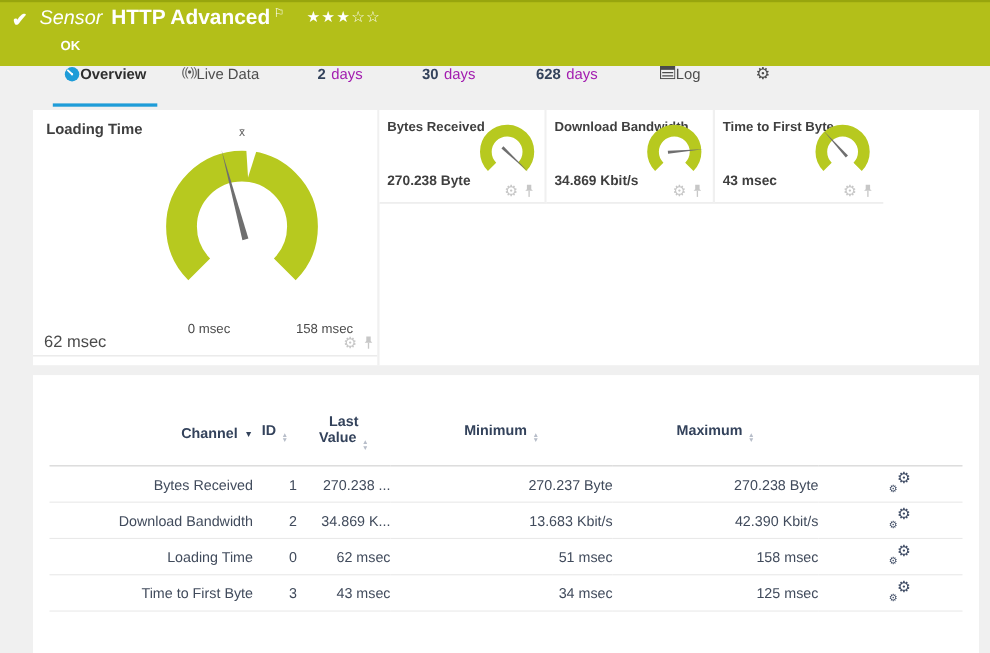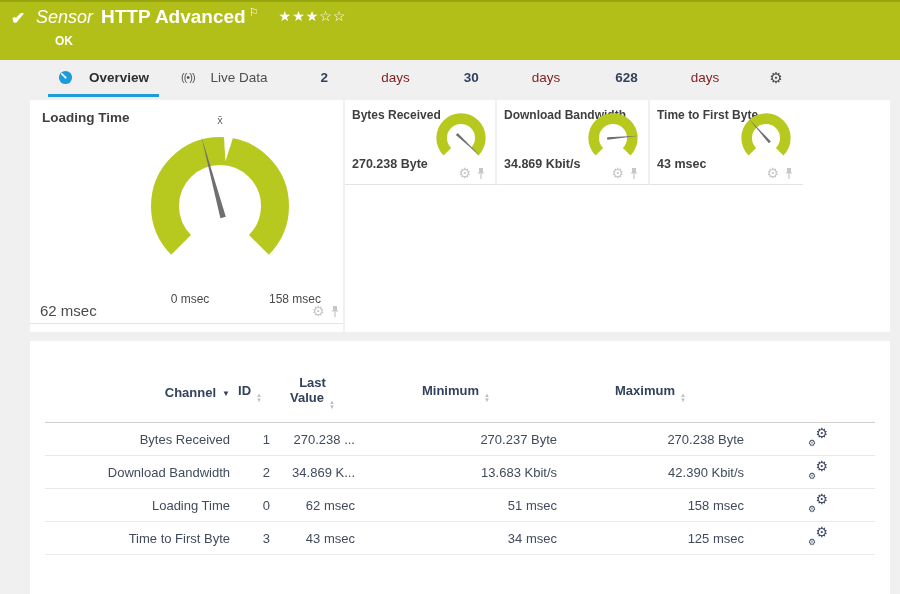--- a/index.html
+++ b/index.html
@@ -19,27 +19,27 @@
   .hdr-line { position: absolute; left: 36px; top: 4px; white-space: nowrap; }
   .hdr-type { font-style: italic; font-size: 18px; }
   .hdr-title { font-weight: bold; font-size: 19px; margin-left: 8px; }
   .hdr-flag { font-size: 11px; position: relative; top: -7px; margin-left: 3px; }
   .hdr-stars { margin-left: 20px; font-size: 14px; letter-spacing: 1px; position: relative; top: -2px; }
   .hdr-status { position: absolute; left: 55px; top: 32px; font-weight: bold; font-size: 12px; }
 
   
   .tabs { height: 37px; display: flex; align-items: stretch; padding-left: 48px; }
   .tab {
-    display: flex; align-items: center; gap: 16px; padding: 0 10px;
+    display: flex; gap: 0; padding: 0 10px;
     font-size: 13.5px; color: #4d4d4d; cursor: pointer; border-bottom: 3px solid transparent;
     white-space: nowrap;
   }
   .tab.active { border-bottom-color: #1e9cd8; color: #2e2e2e; font-weight: bold; }
   .tab .num { font-weight: bold; color: #33425b; margin-right: 5px; font-size: 13.5px; }
-  .tab .unit { color: #7f1d1d; margin-left: 32px; }
+  .tab .unit { color: #a21caf; }
   .i-broadcast { font-size: 11px; color: #555; letter-spacing: -1px; }
   .i-gear-tab { font-size: 15px; color: #4b4b4b; line-height: 1; }
 
   
   .panel { position: absolute; background: #fff; left: 30px; width: 860px; }
   #gauges-panel { top: 100px; height: 232px; }
   #table-panel { top: 341px; height: 253px; overflow: hidden; padding: 0 15px; }
 
   
   .lt-title { position: absolute; left: 12px; top: 10px; font-size: 13.5px; font-weight: bold; color: #3f3f3f; }
@@ -113,20 +113,29 @@
       <span class="unit">days</span>
   </div>
   <div class="tab" style="margin-left:34px">
     <span class="num">30</span>
       <span class="unit">days</span>
   </div>
   <div class="tab" style="margin-left:35px">
     <span class="num">628</span>
       <span class="unit">days</span>
   </div>
+  <div class="tab" style="margin-left:37px">
+    <svg width="14" height="12" viewBox="0 0 14 12">
+      <rect x="0.5" y="0.5" width="13" height="11" fill="none" stroke="#4b4b4b"></rect>
+      <rect x="0.5" y="0.5" width="13" height="3" fill="#4b4b4b"></rect>
+      <line x1="2" y1="6" x2="12" y2="6" stroke="#4b4b4b"></line>
+      <line x1="2" y1="9" x2="12" y2="9" stroke="#4b4b4b"></line>
+    </svg>
+    <span>Log</span>
+  </div>
   <div class="tab" style="margin-left:30px">
     <span class="i-gear-tab">⚙</span>
 
   </div>
 </div>
 
 <div class="panel" id="gauges-panel">
 
   <div class="lt-title">Loading Time</div>
 

